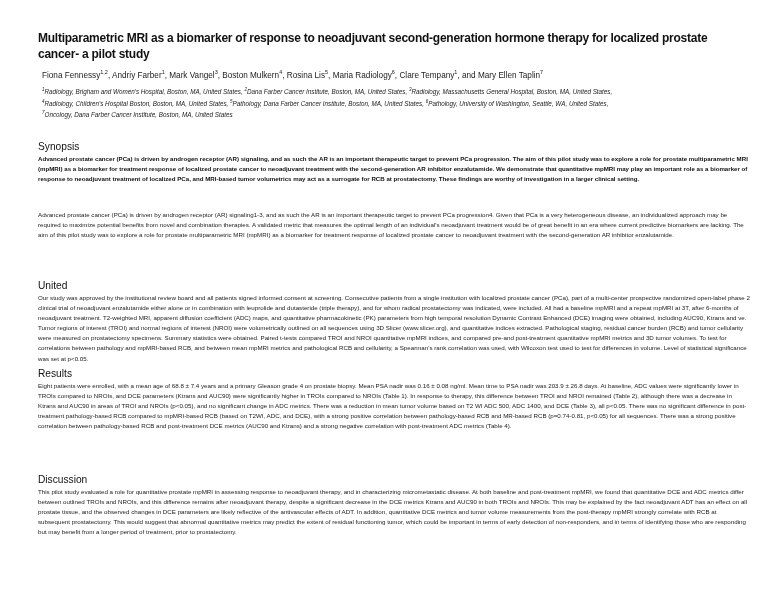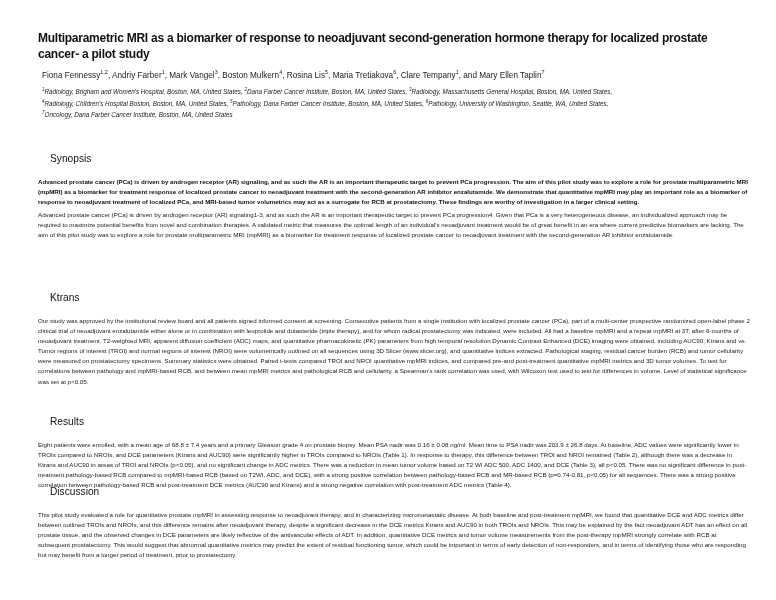--- a/index.html
+++ b/index.html
@@ -16,68 +16,68 @@
   }
   .authors sup { font-size: 5.5px; }
   .affils {
     position: absolute; left: 4px; top: 85px; width: 708px;
     font-family: "Liberation Sans", sans-serif; font-style: italic;
     font-size: 6.3px; line-height: 9.5px; color: #222;
   }
   .affils sup { font-size: 4.5px; }
   .section { position: absolute; left: 0; width: 712px; }
   .section h2 {
-    margin: 12px; font-family: "Liberation Sans", sans-serif; font-weight: normal;
+    margin: 0; font-family: "Liberation Sans", sans-serif; font-weight: normal;
     font-size: 10.2px; line-height: 12px; color: #111;
   }
   .section p {
     margin: 1px 0 0 0; font-family: "Liberation Sans", sans-serif;
     font-size: 6.2px; line-height: 10.1px; color: #222; text-align: left;
   }
   .section p.bold { font-weight: bold; color: #111; font-size: 6.15px; }
   #synopsis { top: 141px; }
   #introduction { top: 209px; }
   #methods { top: 280px; }
-  #results { top: 404px; }
+  #results { top: 368px; }
   #discussion { top: 474px; }
 </style>
 </head>
 <body>
 
 <div class="page">
   <div class="title">Multiparametric MRI as a biomarker of response to neoadjuvant second-generation hormone therapy for localized prostate cancer- a pilot study</div>
 
   <div class="authors">
     <span><span>Fiona Fennessy</span><sup>1,2</sup></span><span>, </span>
     <span><span>Andriy Farber</span><sup>1</sup></span><span>, </span>
     <span><span>Mark Vangel</span><sup>3</sup></span><span>, </span>
     <span><span>Boston Mulkern</span><sup>4</sup></span><span>, </span>
     <span><span>Rosina Lis</span><sup>5</sup></span><span>, </span>
-    <span><span>Maria Tretiakova</span><sup>6</sup></span><span>, </span>
+    <span><span>Maria Radiology</span><sup>6</sup></span><span>, </span>
     <span><span>Clare Tempany</span><sup>1</sup></span><span>, and </span>
     <span><span>Mary Ellen Taplin</span><sup>7</sup></span>
   </div>
 
   <div class="affils">
     <span><sup>1</sup><span>Radiology, Brigham and Women's Hospital, Boston, MA, United States, </span></span><span><sup>2</sup><span>Dana Farber Cancer Institute, Boston, MA, United States, </span></span><span><sup>3</sup><span>Radiology, Massachusetts General Hospital, Boston, MA, United States, </span></span><br>
     <span><sup>4</sup><span>Radiology, Children's Hospital Boston, Boston, MA, United States, </span></span><span><sup>5</sup><span>Pathology, Dana Farber Cancer Institute, Boston, MA, United States, </span></span><span><sup>6</sup><span>Pathology, University of Washington, Seattle, WA, United States, </span></span><br>
     <span><sup>7</sup><span>Oncology, Dana Farber Cancer Institute, Boston, MA, United States</span></span>
   </div>
 
   <div class="section" id="synopsis">
     <h2>Synopsis</h2>
     <p class="bold">Advanced prostate cancer (PCa) is driven by androgen receptor (AR) signaling, and as such the AR is an important therapeutic target to prevent PCa progression. The aim of this pilot study was to explore a role for prostate multiparametric MRI (mpMRI) as a biomarker for treatment response of localized prostate cancer to neoadjuvant treatment with the second-generation AR inhibitor enzalutamide. We demonstrate that quantitative mpMRI may play an important role as a biomarker of response to neoadjuvant treatment of localized PCa, and MRI-based tumor volumetrics may act as a surrogate for RCB at prostatectomy. These findings are worthy of investigation in a larger clinical setting.</p>
   </div>
 
   <div class="section" id="introduction">
     <p>Advanced prostate cancer (PCa) is driven by androgen receptor (AR) signaling1-3, and as such the AR is an important therapeutic target to prevent PCa progression4. Given that PCa is a very heterogeneous disease, an individualized approach may be required to maximize potential benefits from novel and combination therapies. A validated metric that measures the optimal length of an individual's neoadjuvant treatment would be of great benefit in an era where current predictive biomarkers are lacking. The aim of this pilot study was to explore a role for prostate multiparametric MRI (mpMRI) as a biomarker for treatment response of localized prostate cancer to neoadjuvant treatment with the second-generation AR inhibitor enzalutamide.</p>
   </div>
 
   <div class="section" id="methods">
-    <h2>Ktrans</h2>
+    <h2>United</h2>
     <p>Our study was approved by the institutional review board and all patients signed informed consent at screening. Consecutive patients from a single institution with localized prostate cancer (PCa), part of a multi-center prospective randomized open-label phase 2 clinical trial of neoadjuvant enzalutamide either alone or in combination with leuprolide and dutasteride (triple therapy), and for whom radical prostatectomy was indicated, were included. All had a baseline mpMRI and a repeat mpMRI at 3T, after 6-months of neoadjuvant treatment. T2-weighted MRI, apparent diffusion coefficient (ADC) maps, and quantitative pharmacokinetic (PK) parameters from high temporal resolution Dynamic Contrast Enhanced (DCE) imaging were obtained, including AUC90, Ktrans and ve. Tumor regions of interest (TROI) and normal regions of interest (NROI) were volumetrically outlined on all sequences using 3D Slicer (www.slicer.org), and quantitative indices extracted. Pathological staging, residual cancer burden (RCB) and tumor cellularity were measured on prostatectomy specimens. Summary statistics were obtained. Paired t-tests compared TROI and NROI quantitative mpMRI indices, and compared pre-and post-treatment quantitative mpMRI metrics and 3D tumor volumes. To test for correlations between pathology and mpMRI-based RCB, and between mean mpMRI metrics and pathological RCB and cellularity, a Spearman's rank correlation was used, with Wilcoxon test used to test for differences in volume. Level of statistical significance was set at p&lt;0.05.</p>
   </div>
 
   <div class="section" id="results">
     <h2>Results</h2>
     <p>Eight patients were enrolled, with a mean age of 68.8 ± 7.4 years and a primary Gleason grade 4 on prostate biopsy. Mean PSA nadir was 0.16 ± 0.08 ng/ml. Mean time to PSA nadir was 203.9 ± 26.8 days. At baseline, ADC values were significantly lower in TROIs compared to NROIs, and DCE parameters (Ktrans and AUC90) were significantly higher in TROIs compared to NROIs (Table 1). In response to therapy, this difference between TROI and NROI remained (Table 2), although there was a decrease in Ktrans and AUC90 in areas of TROI and NROIs (p&lt;0.05), and no significant change in ADC metrics. There was a reduction in mean tumor volume based on T2 WI ADC 500, ADC 1400, and DCE (Table 3), all p&lt;0.05. There was no significant difference in post-treatment pathology-based RCB compared to mpMRI-based RCB (based on T2WI, ADC, and DCE), with a strong positive correlation between pathology-based RCB and MR-based RCB (p=0.74-0.81, p&lt;0.05) for all sequences. There was a strong positive correlation between pathology-based RCB and post-treatment DCE metrics (AUC90 and Ktrans) and a strong negative correlation with post-treatment ADC metrics (Table 4).</p>
   </div>
 
   <div class="section" id="discussion">
     <h2>Discussion</h2>

